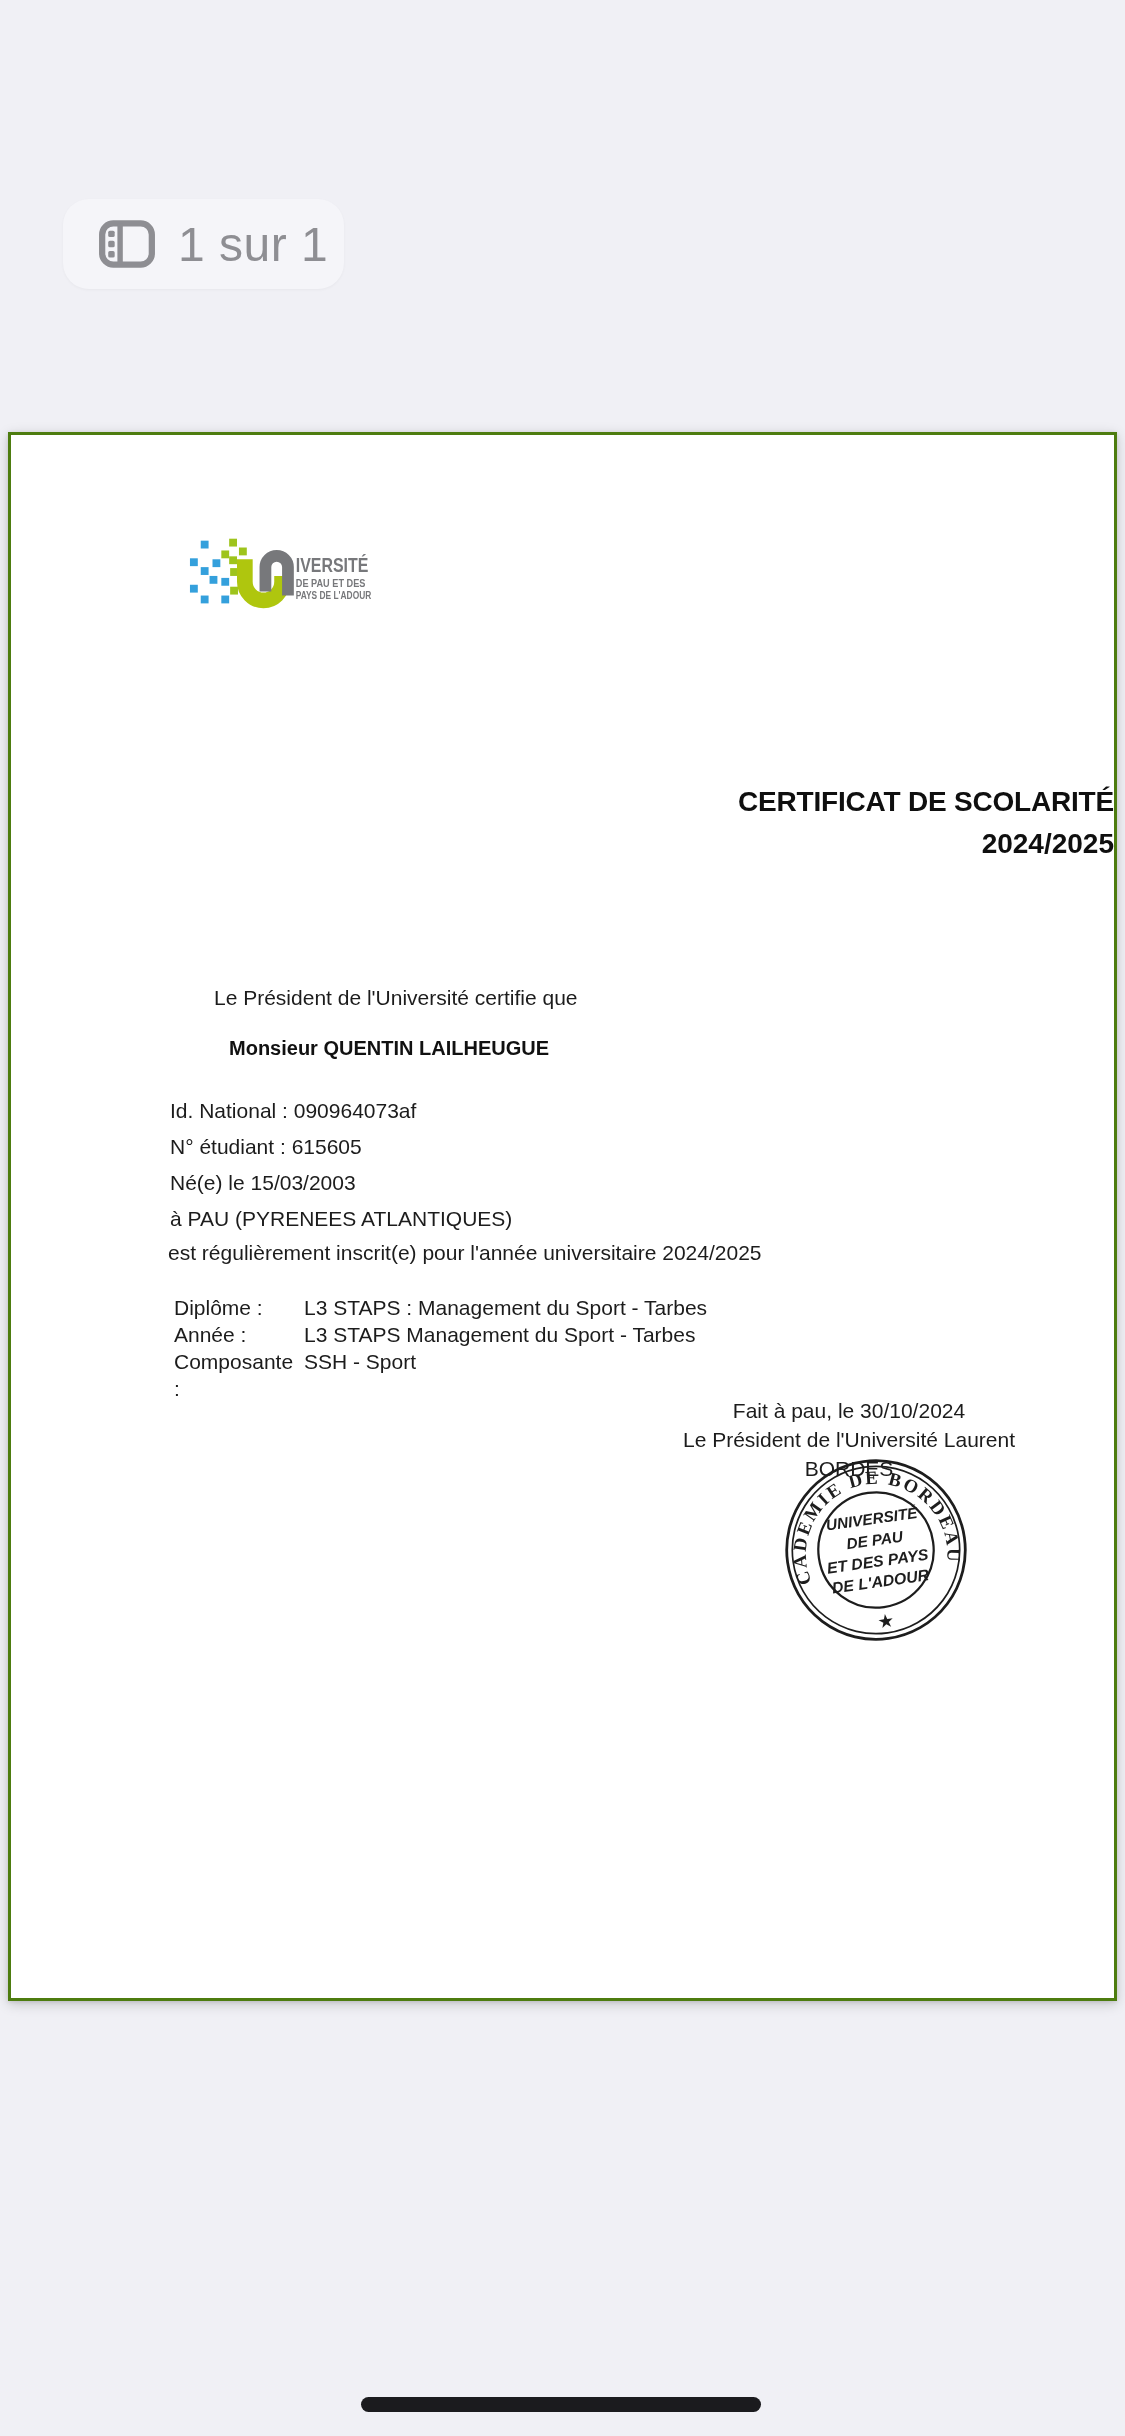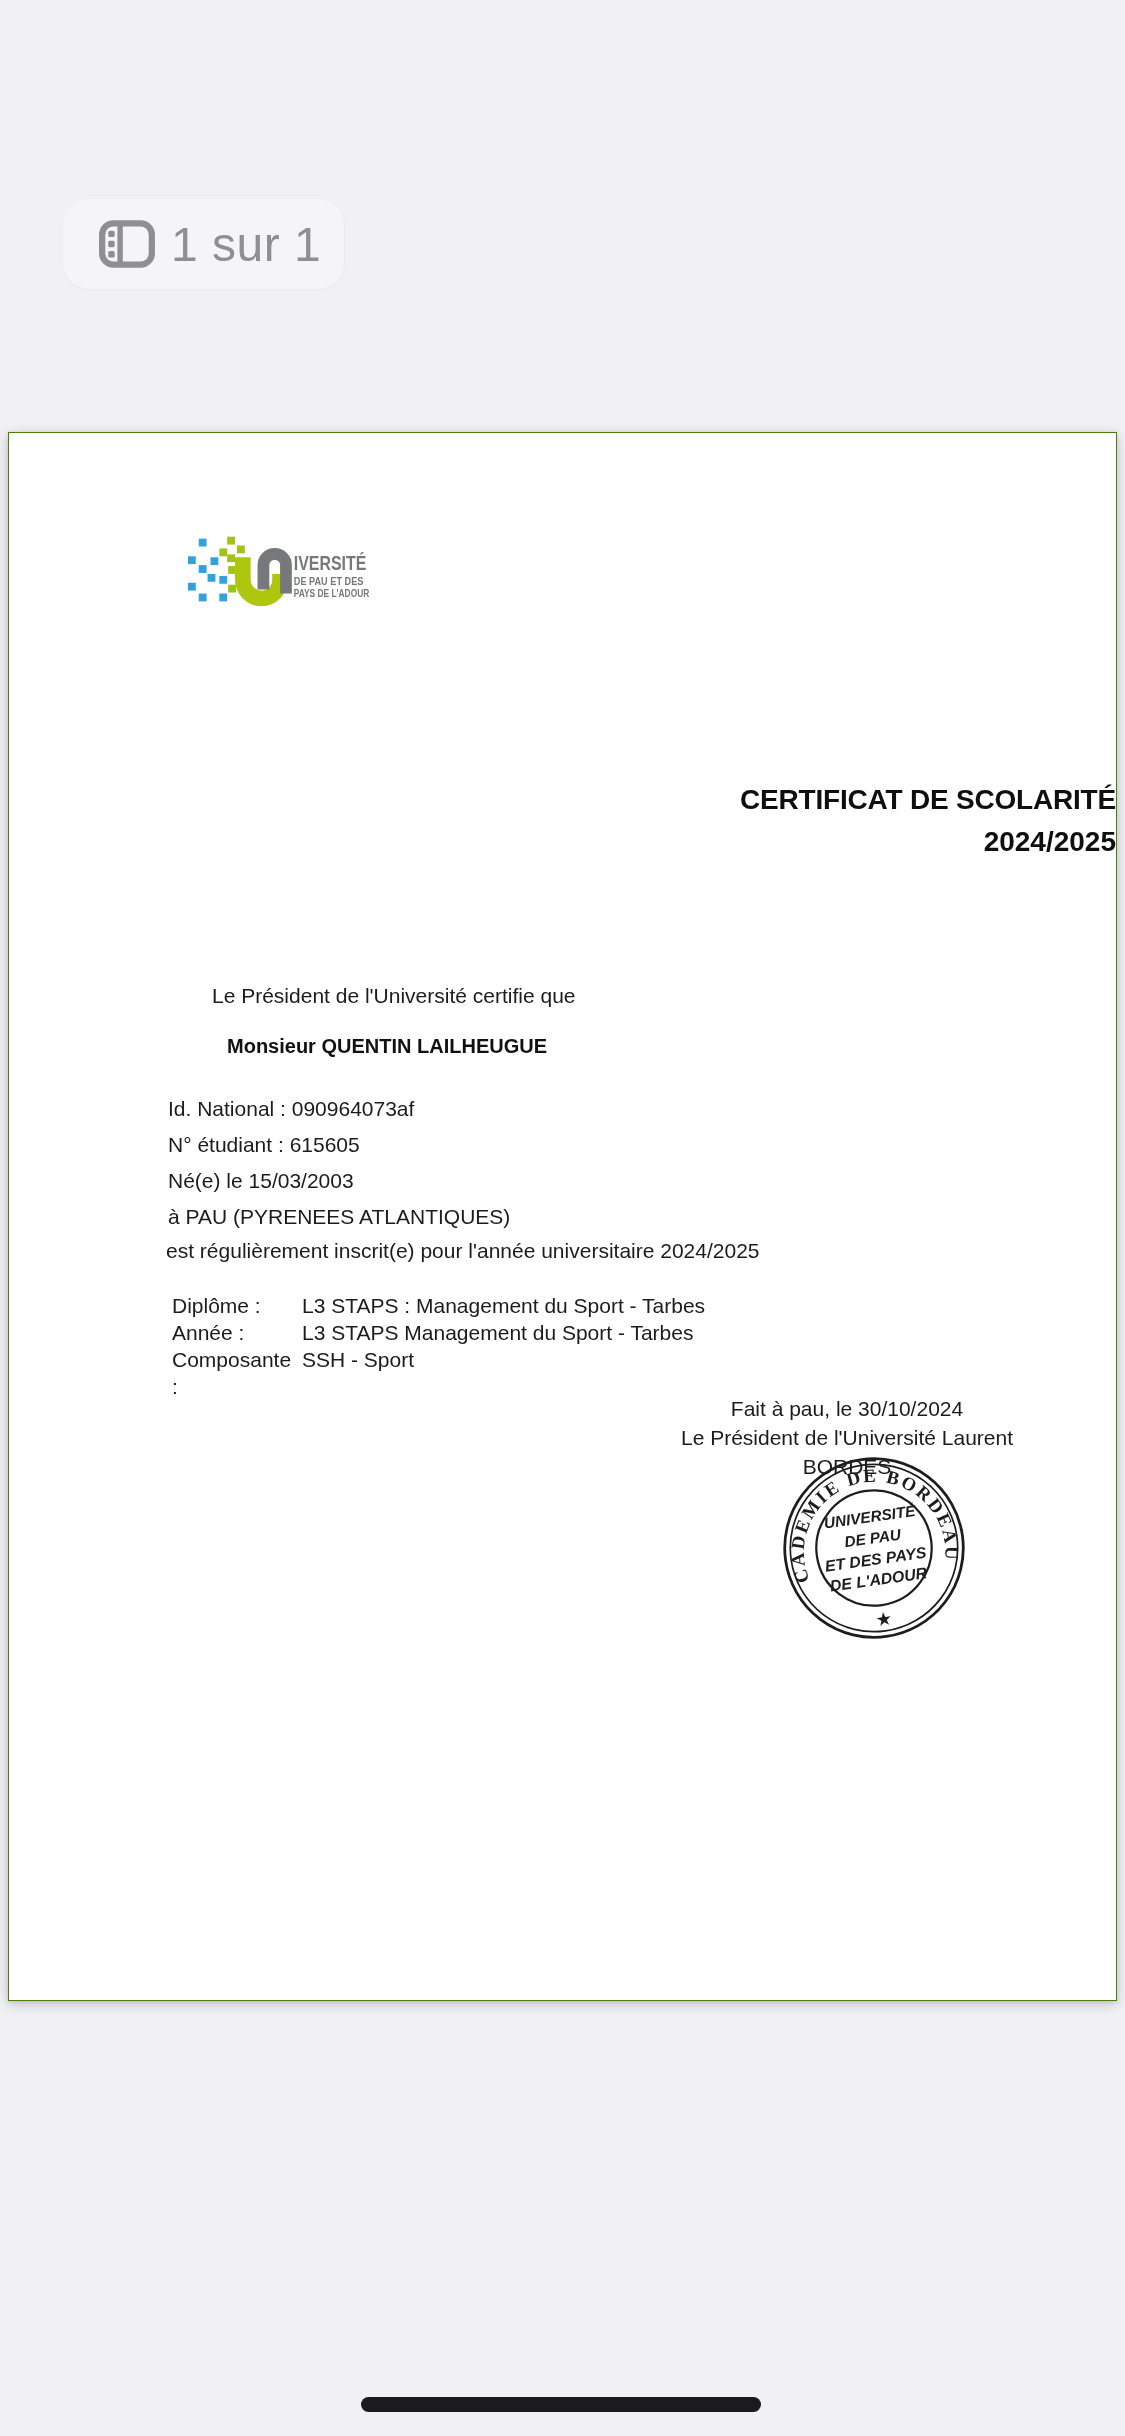--- a/index.html
+++ b/index.html
@@ -4,30 +4,30 @@
 <style>
   * { margin:0; padding:0; box-sizing:border-box; }
   html,body { width:1125px; height:2436px; background:#F0F0F5; }
   body { font-family:"Liberation Sans", sans-serif; }
   #screen { position:relative; width:1125px; height:2436px; background:#F0F0F5; overflow:hidden; }
 
   
   .page-badge {
     position:absolute; left:63px; top:199px; width:281px; height:90px;
     background:#F5F5F9; border-radius:26px;
-    display:flex; align-items:center; padding-left:35px; gap:15px;
+    display:flex; align-items:center; padding-left:35px; gap:22px;
     box-shadow:0 1px 3px rgba(0,0,0,0.04);
   }
   .page-badge svg { display:block; }
   .page-badge .label { font-size:48px; color:#8E8E93; letter-spacing:0.5px; }
 
   
   .document {
     position:absolute; left:8px; top:432px; width:1109px; height:1569px;
-    background:#FFFFFF; border:1px solid #4d7c0f;
+    background:#FFFFFF; border:3px solid #4d7c0f;
     box-shadow:0 3px 12px rgba(0,0,0,0.18), 0 1px 4px rgba(0,0,0,0.10);
   }
   .logo { position:absolute; left:177px; top:99px; width:196px; height:78px; }
 
   .title-block { position:absolute; left:54px; right:0; top:346px; text-align:right; color:#0F0F0F; }
   .doc-title { font-size:28px; font-weight:bold; letter-spacing:-0.2px; line-height:42px; }
   .doc-year  { font-size:28px; font-weight:bold; line-height:42px; }
 
   .doc-text { position:absolute; color:#1C1C1C; font-size:21px; line-height:30px; }
   .intro        { left:159px; top:548px;margin-left:44px; }

